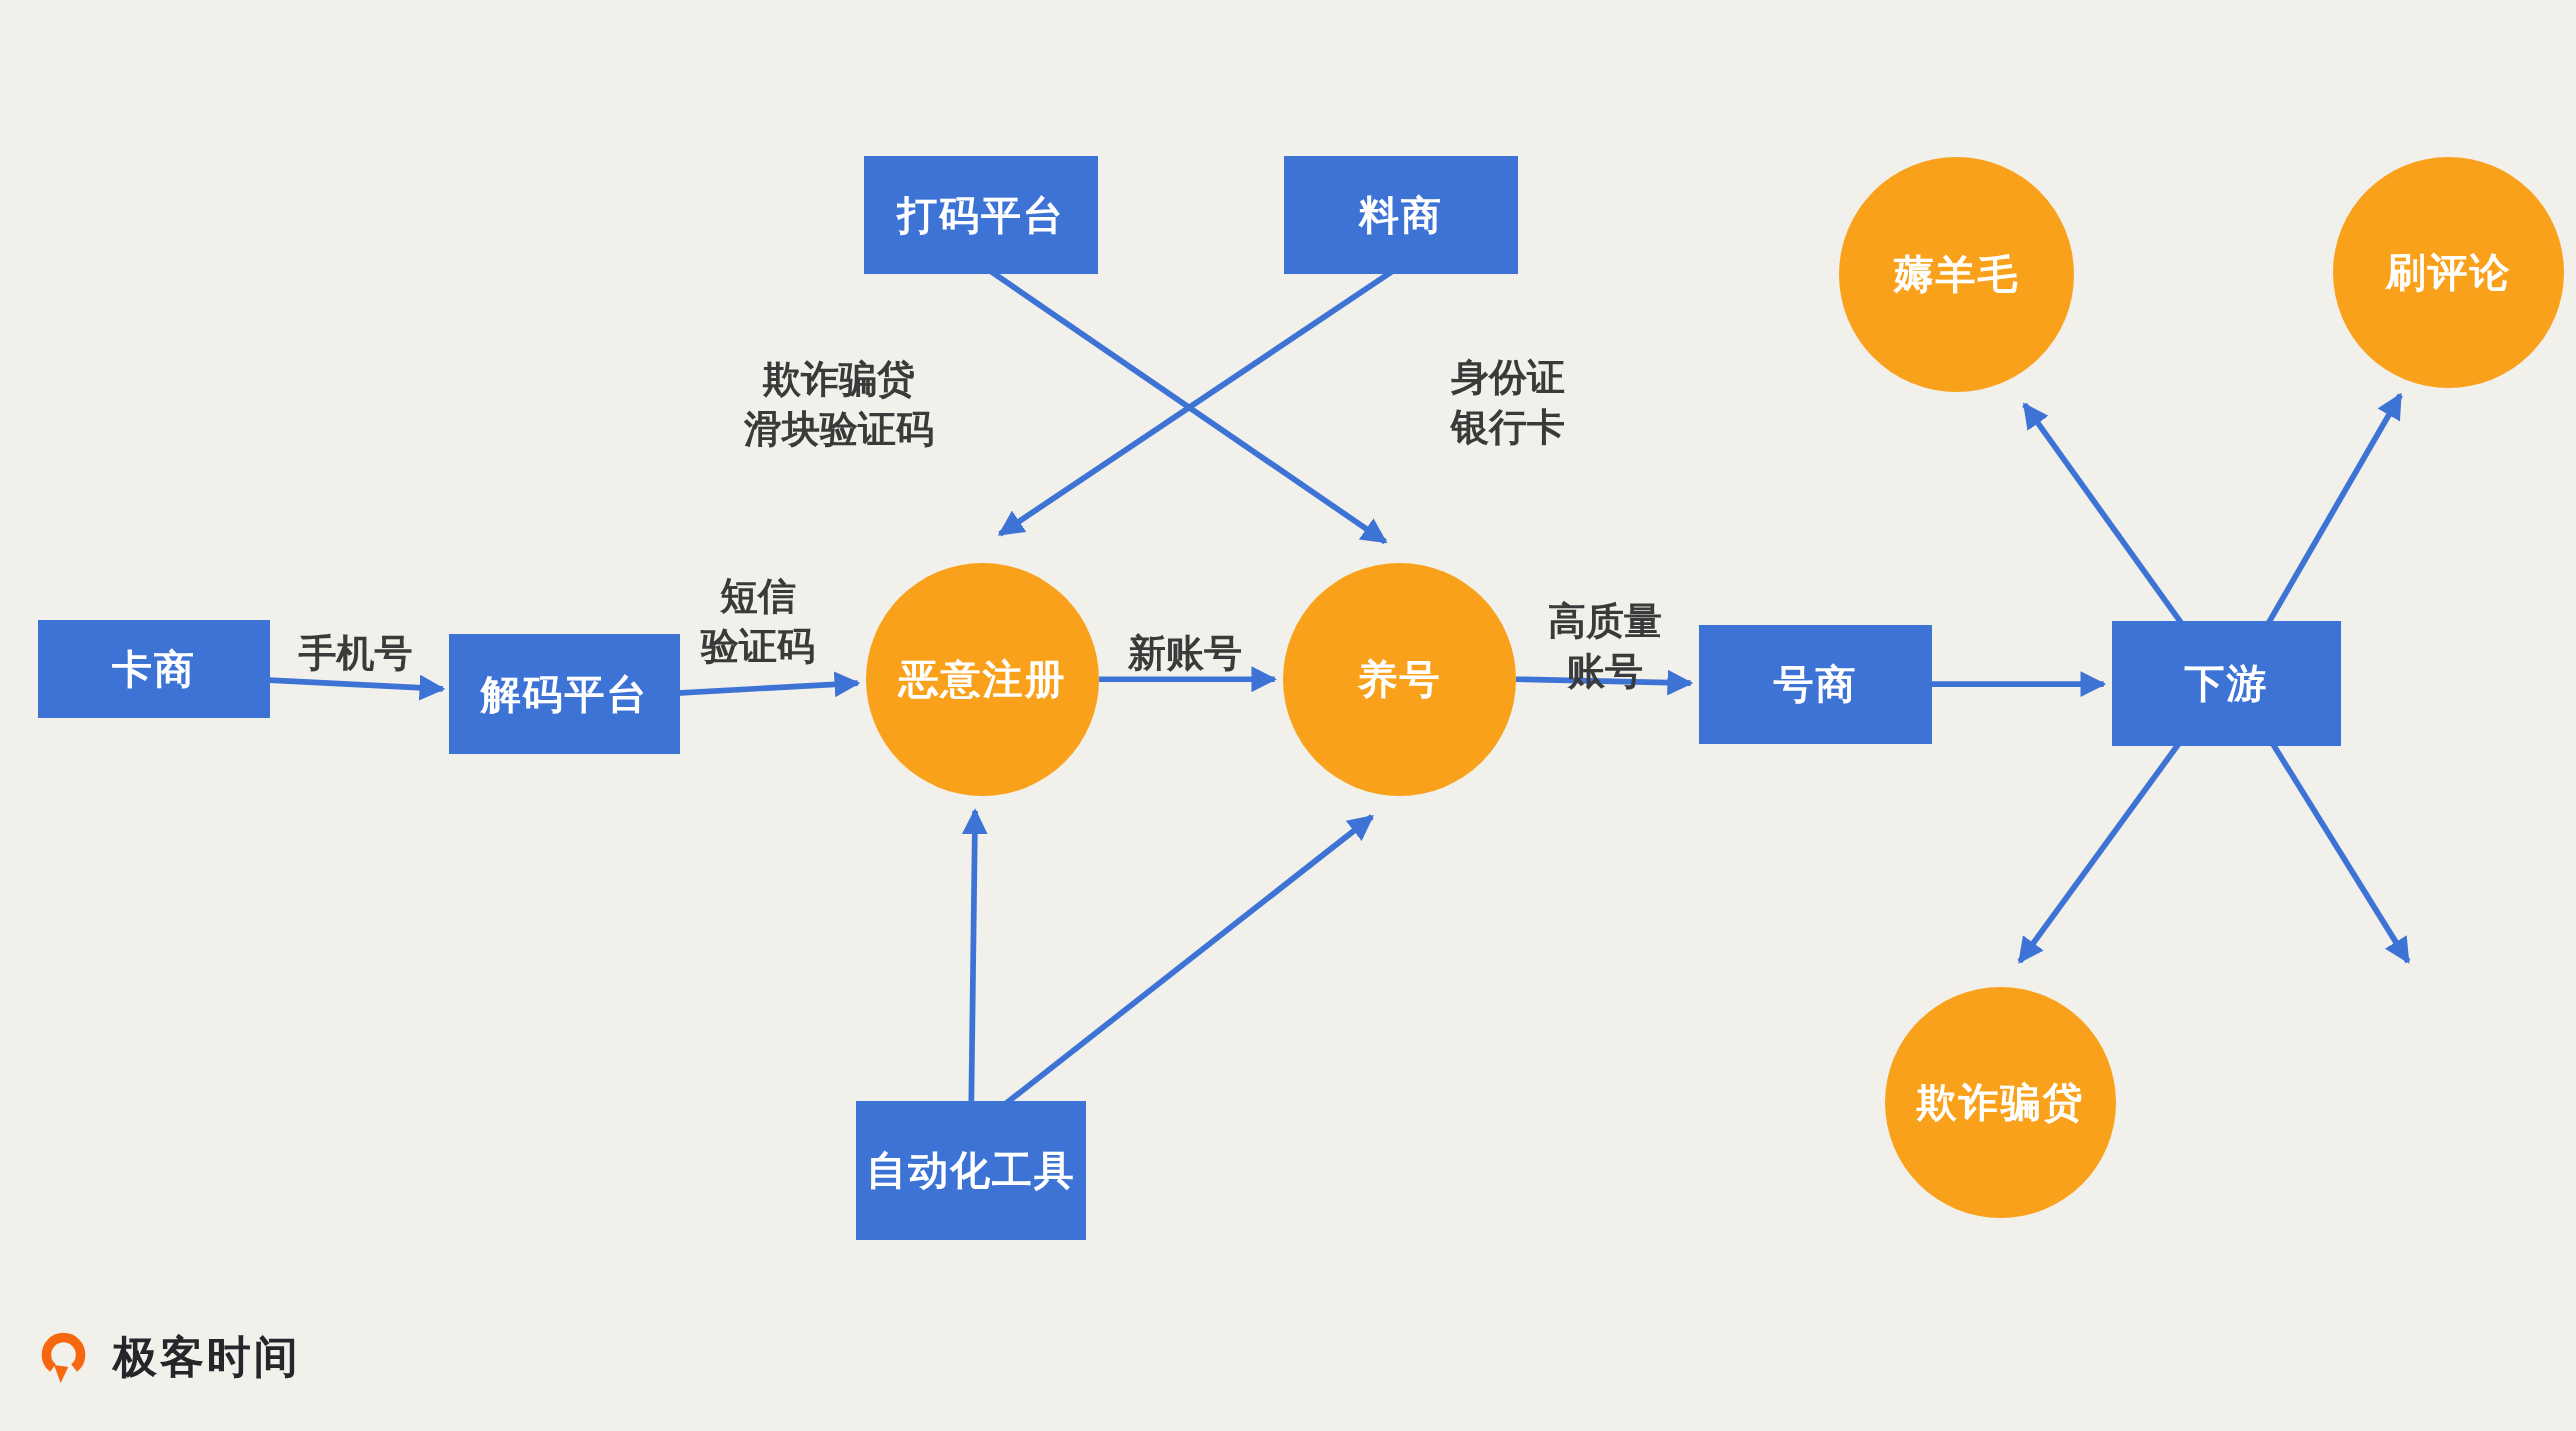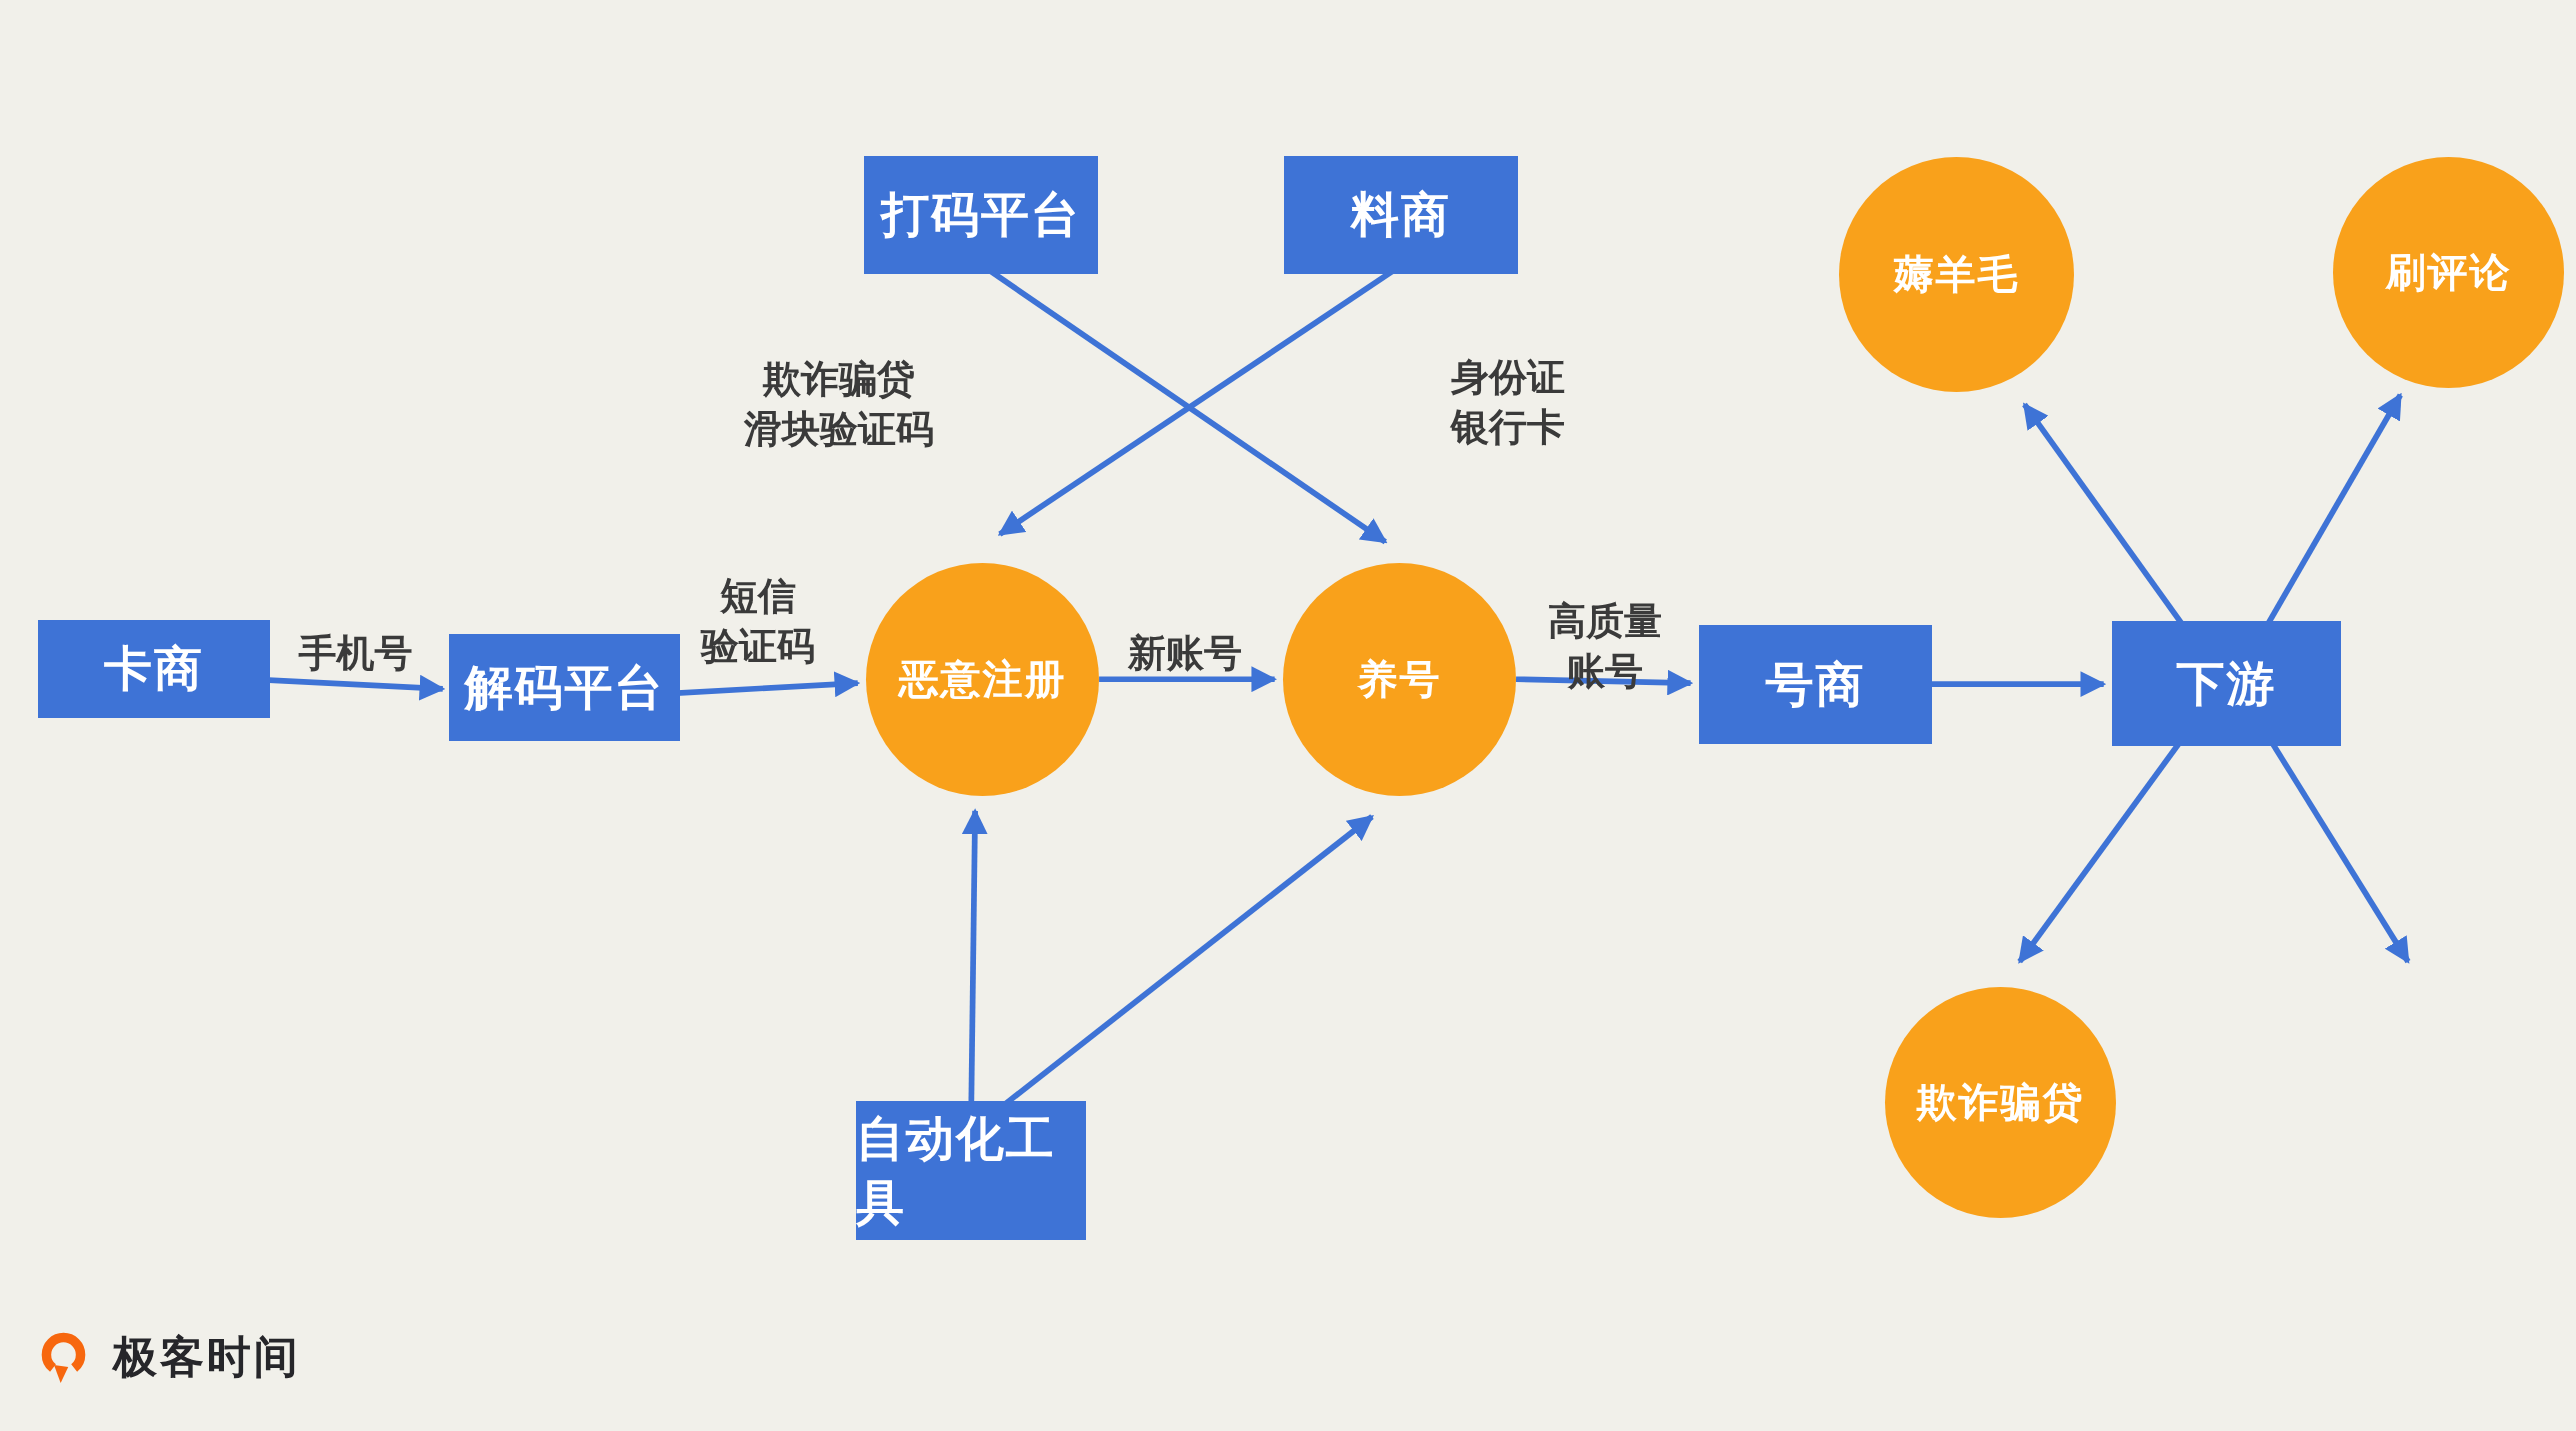--- a/index.html
+++ b/index.html
@@ -21,21 +21,21 @@
   }
   .canvas{position:relative;width:2576px;height:1431px;}
   .edges{position:absolute;left:0;top:0;width:2576px;height:1431px;z-index:1;}
   .edge{stroke:var(--blue);stroke-width:6;fill:none;}
   .arrowhead{fill:var(--blue);}
   .rect-node{
     position:absolute;z-index:2;
     background:var(--blue);
     color:var(--node-text);
     display:flex;align-items:center;justify-content:center;
-    font-size:48px;font-weight:700;letter-spacing:1.9px;
+    font-size:40px;font-weight:700;letter-spacing:1.9px;
   }
   .circle-node{
     position:absolute;z-index:2;
     background:var(--orange);
     color:var(--node-text);
     border-radius:50%;
     display:flex;align-items:center;justify-content:center;
     font-size:40px;font-weight:700;letter-spacing:1.9px;
   }
   .edge-label{
@@ -77,21 +77,21 @@
     <line class="edge" x1="1050" y1="1160" x2="1438" y2="856" marker-end="url(#ah)"></line>
     <line class="edge" x1="2300" y1="672" x2="2122" y2="424" marker-end="url(#ah)"></line>
     <line class="edge" x1="2368" y1="670" x2="2516" y2="414" marker-end="url(#ah)"></line>
     <line class="edge" x1="2298" y1="760" x2="2117" y2="1008" marker-end="url(#ah)"></line>
     <line class="edge" x1="2370" y1="760" x2="2524" y2="1008" marker-end="url(#ah)"></line>
   </svg>
 
   <div class="rect-node" style="left:38px;top:620px;width:232px;height:98px">
     <span>卡商</span>
   </div>
-  <div class="rect-node" style="left:449px;top:634px;width:231px;height:107px">
+  <div class="rect-node" style="left:449px;top:634px;width:231px;height:120px">
     <span>解码平台</span>
   </div>
   <div class="rect-node" style="left:864px;top:156px;width:234px;height:118px">
     <span>打码平台</span>
   </div>
   <div class="rect-node" style="left:1284px;top:156px;width:234px;height:118px">
     <span>料商</span>
   </div>
   <div class="rect-node" style="left:1699px;top:625px;width:233px;height:119px">
     <span>号商</span>

